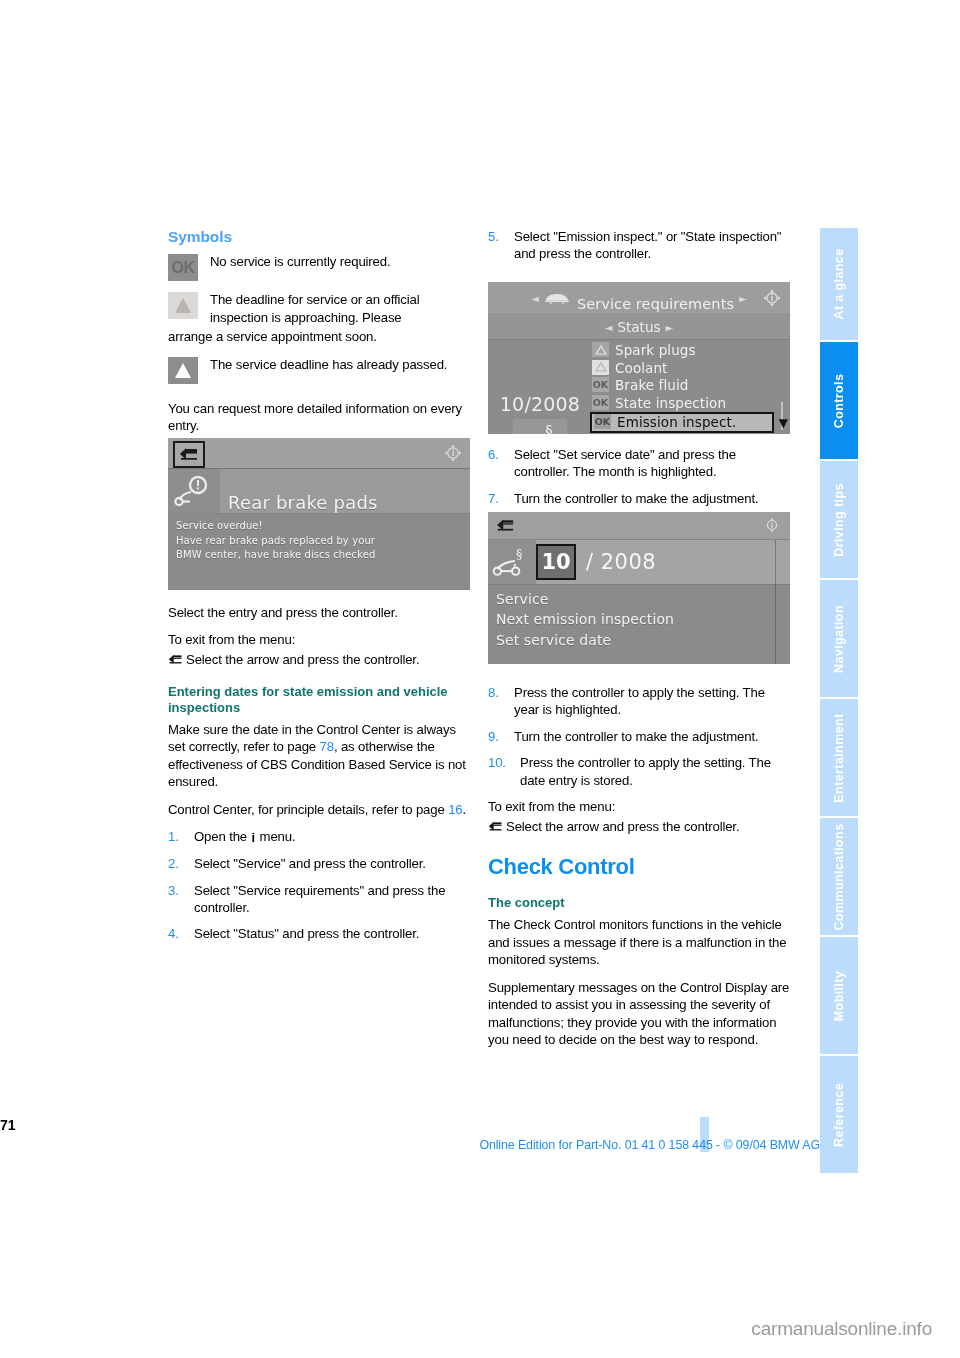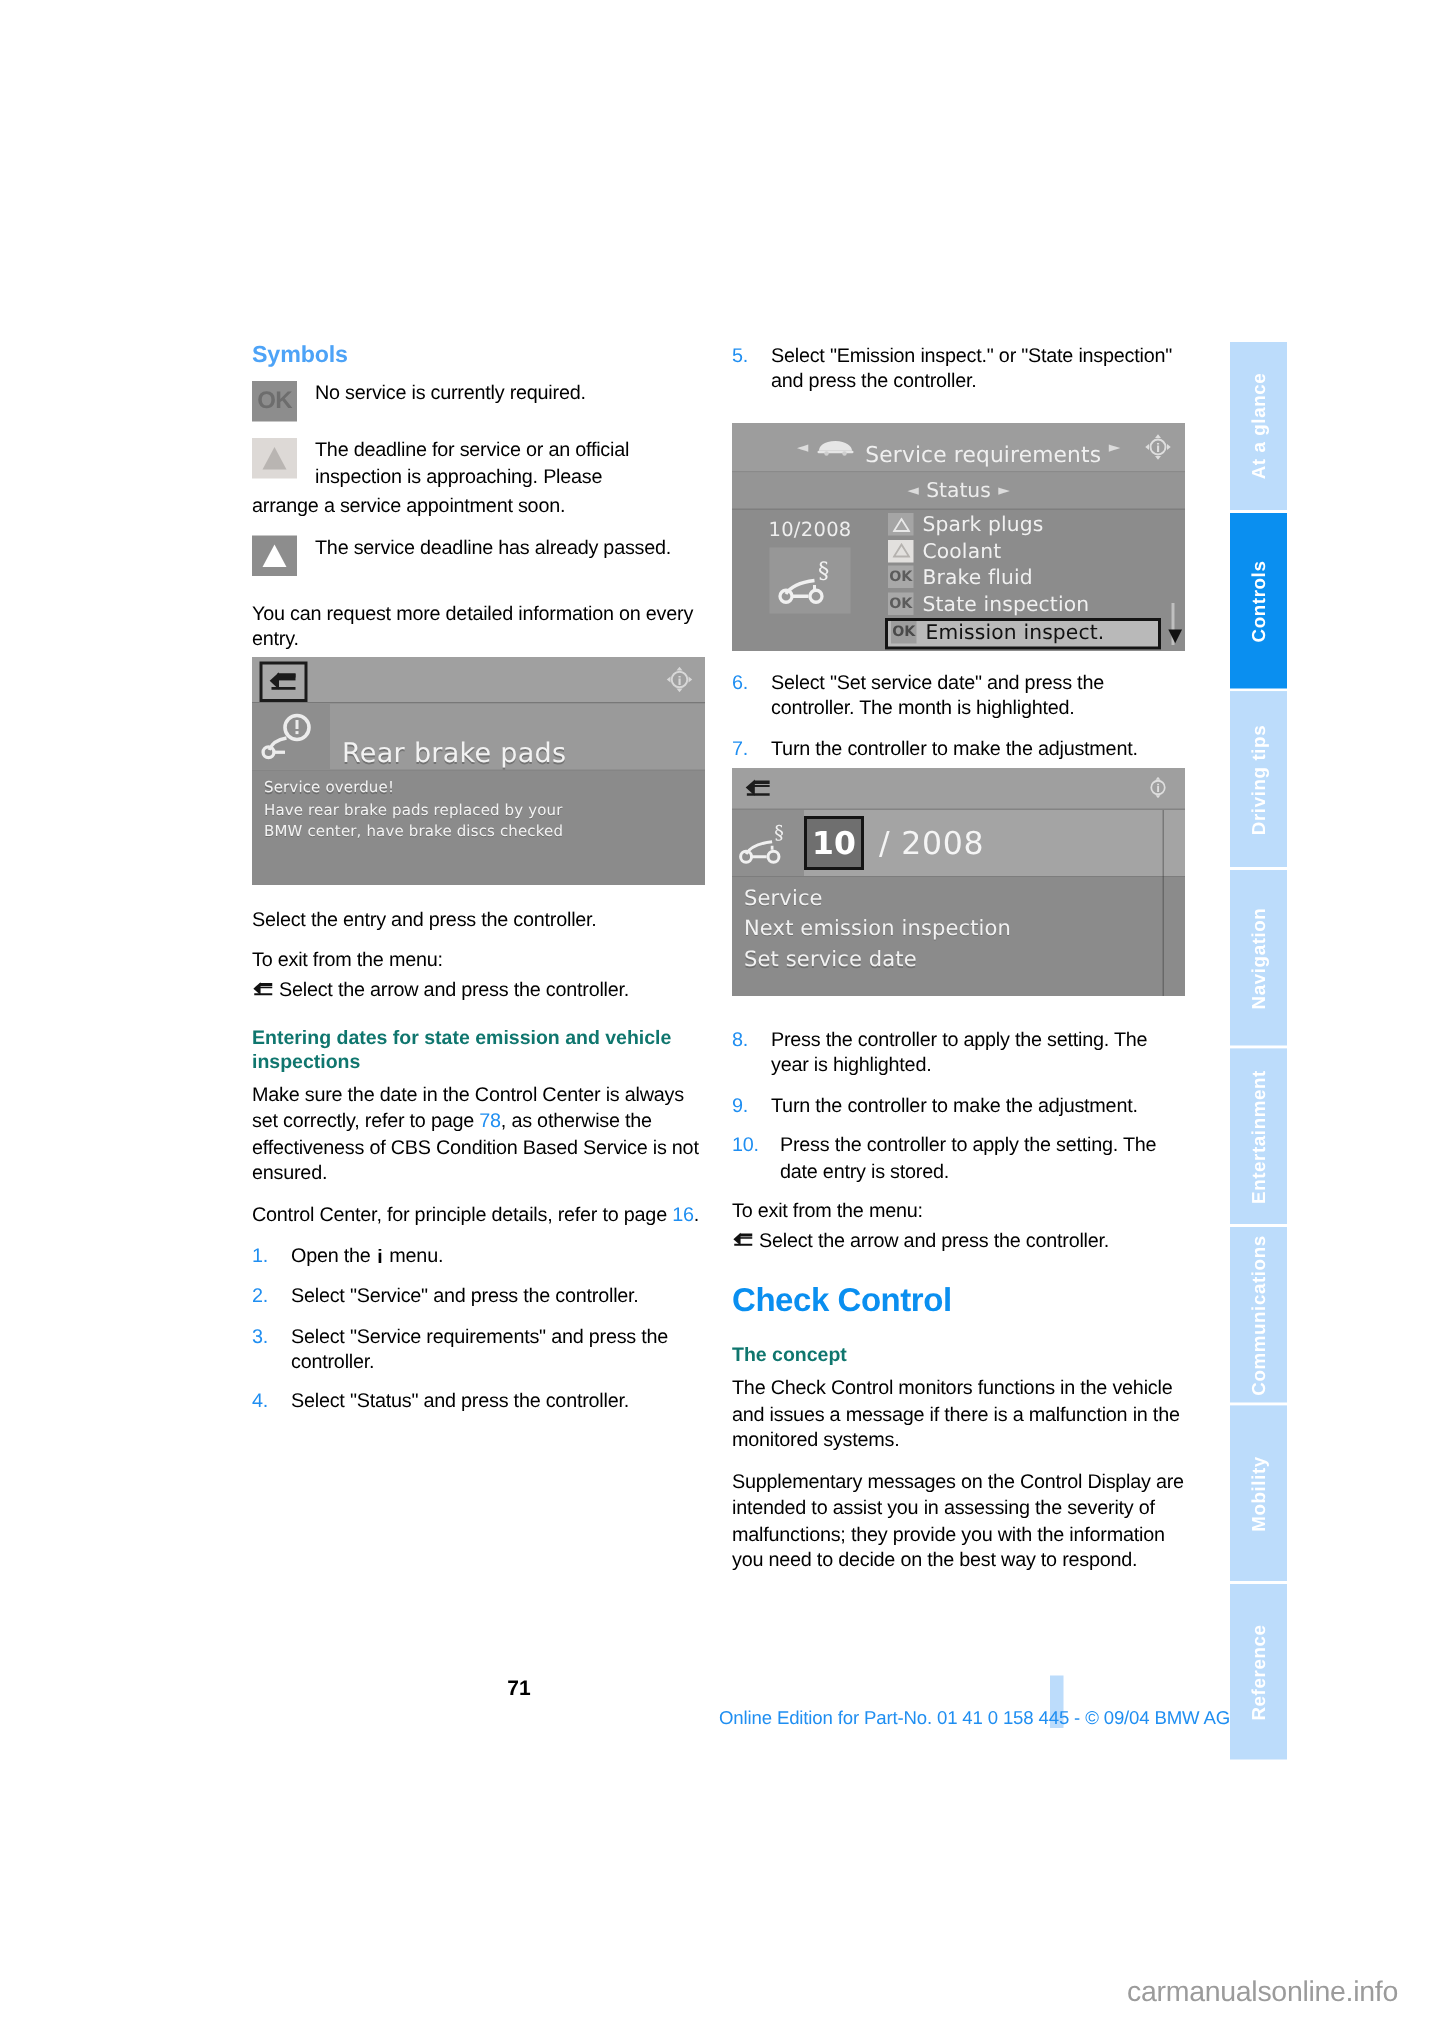--- a/index.html
+++ b/index.html
@@ -145,21 +145,21 @@
     border-bottom:1px solid #7e7e7e;
   }
   #shot2 .subhdr .t{color:#ededed;font-size:13.5px;}
   #shot2 .body{
     position:absolute;left:0;top:58px;width:100%;bottom:0;background:#8c8c8c;
     display:flex;
   }
   #shot2 .leftpane{
     width:104px;padding-top:6px;display:flex;flex-direction:column;align-items:center;
   }
-  #shot2 .datelbl{color:#eee;font-size:13px;margin-bottom:4px;letter-spacing:0.2px;}
+  #shot2 .datelbl{color:#eee;font-size:19px;margin-bottom:4px;letter-spacing:0.2px;margin-top:47px;}
   #shot2 .bigicon{
     width:54px;height:44px;background:#979797;
     display:flex;align-items:center;justify-content:center;color:#f0f0f0;
   }
   #shot2 .list{flex:1;padding-top:2px;padding-right:16px;}
   #shot2 .li{display:flex;align-items:flex-start;height:17.5px;}
   #shot2 .li .badge{
     width:17px;height:15px;margin-right:6px;flex:none;
     display:flex;align-items:center;justify-content:center;font-size:9.5px;
     font-weight:bold;color:#5f5f5f;background:#a5a5a5;
@@ -219,21 +219,21 @@
   .tab .tl{
     position:absolute;left:50%;top:50%;
     transform:translate(-50%,-50%) rotate(-90deg);
     white-space:nowrap;color:#ffffff;font-size:12.5px;font-weight:bold;
     letter-spacing:0.4px;
   }
   .tab.active .tl{color:#ffffff;}
 
   
   .pagenum{
-    position:absolute;left:0;top:1117px;width:692px;text-align:center;
+    position:absolute;left:0;top:1117px;width:692px;text-align:left;
     font-size:14px;font-weight:bold;color:#000;
   }
   .pagebar{position:absolute;left:700px;top:1117px;width:9px;height:35px;background:#bcdcfb;}
   .footline{
     position:absolute;left:0;top:1138px;width:820px;text-align:right;
     font-size:12.4px;color:#1f8ef1;letter-spacing:-0.1px;
   }
   .watermark{
     position:absolute;right:28px;bottom:18px;
     font-size:19px;color:#9b9b9b;letter-spacing:-0.2px;

